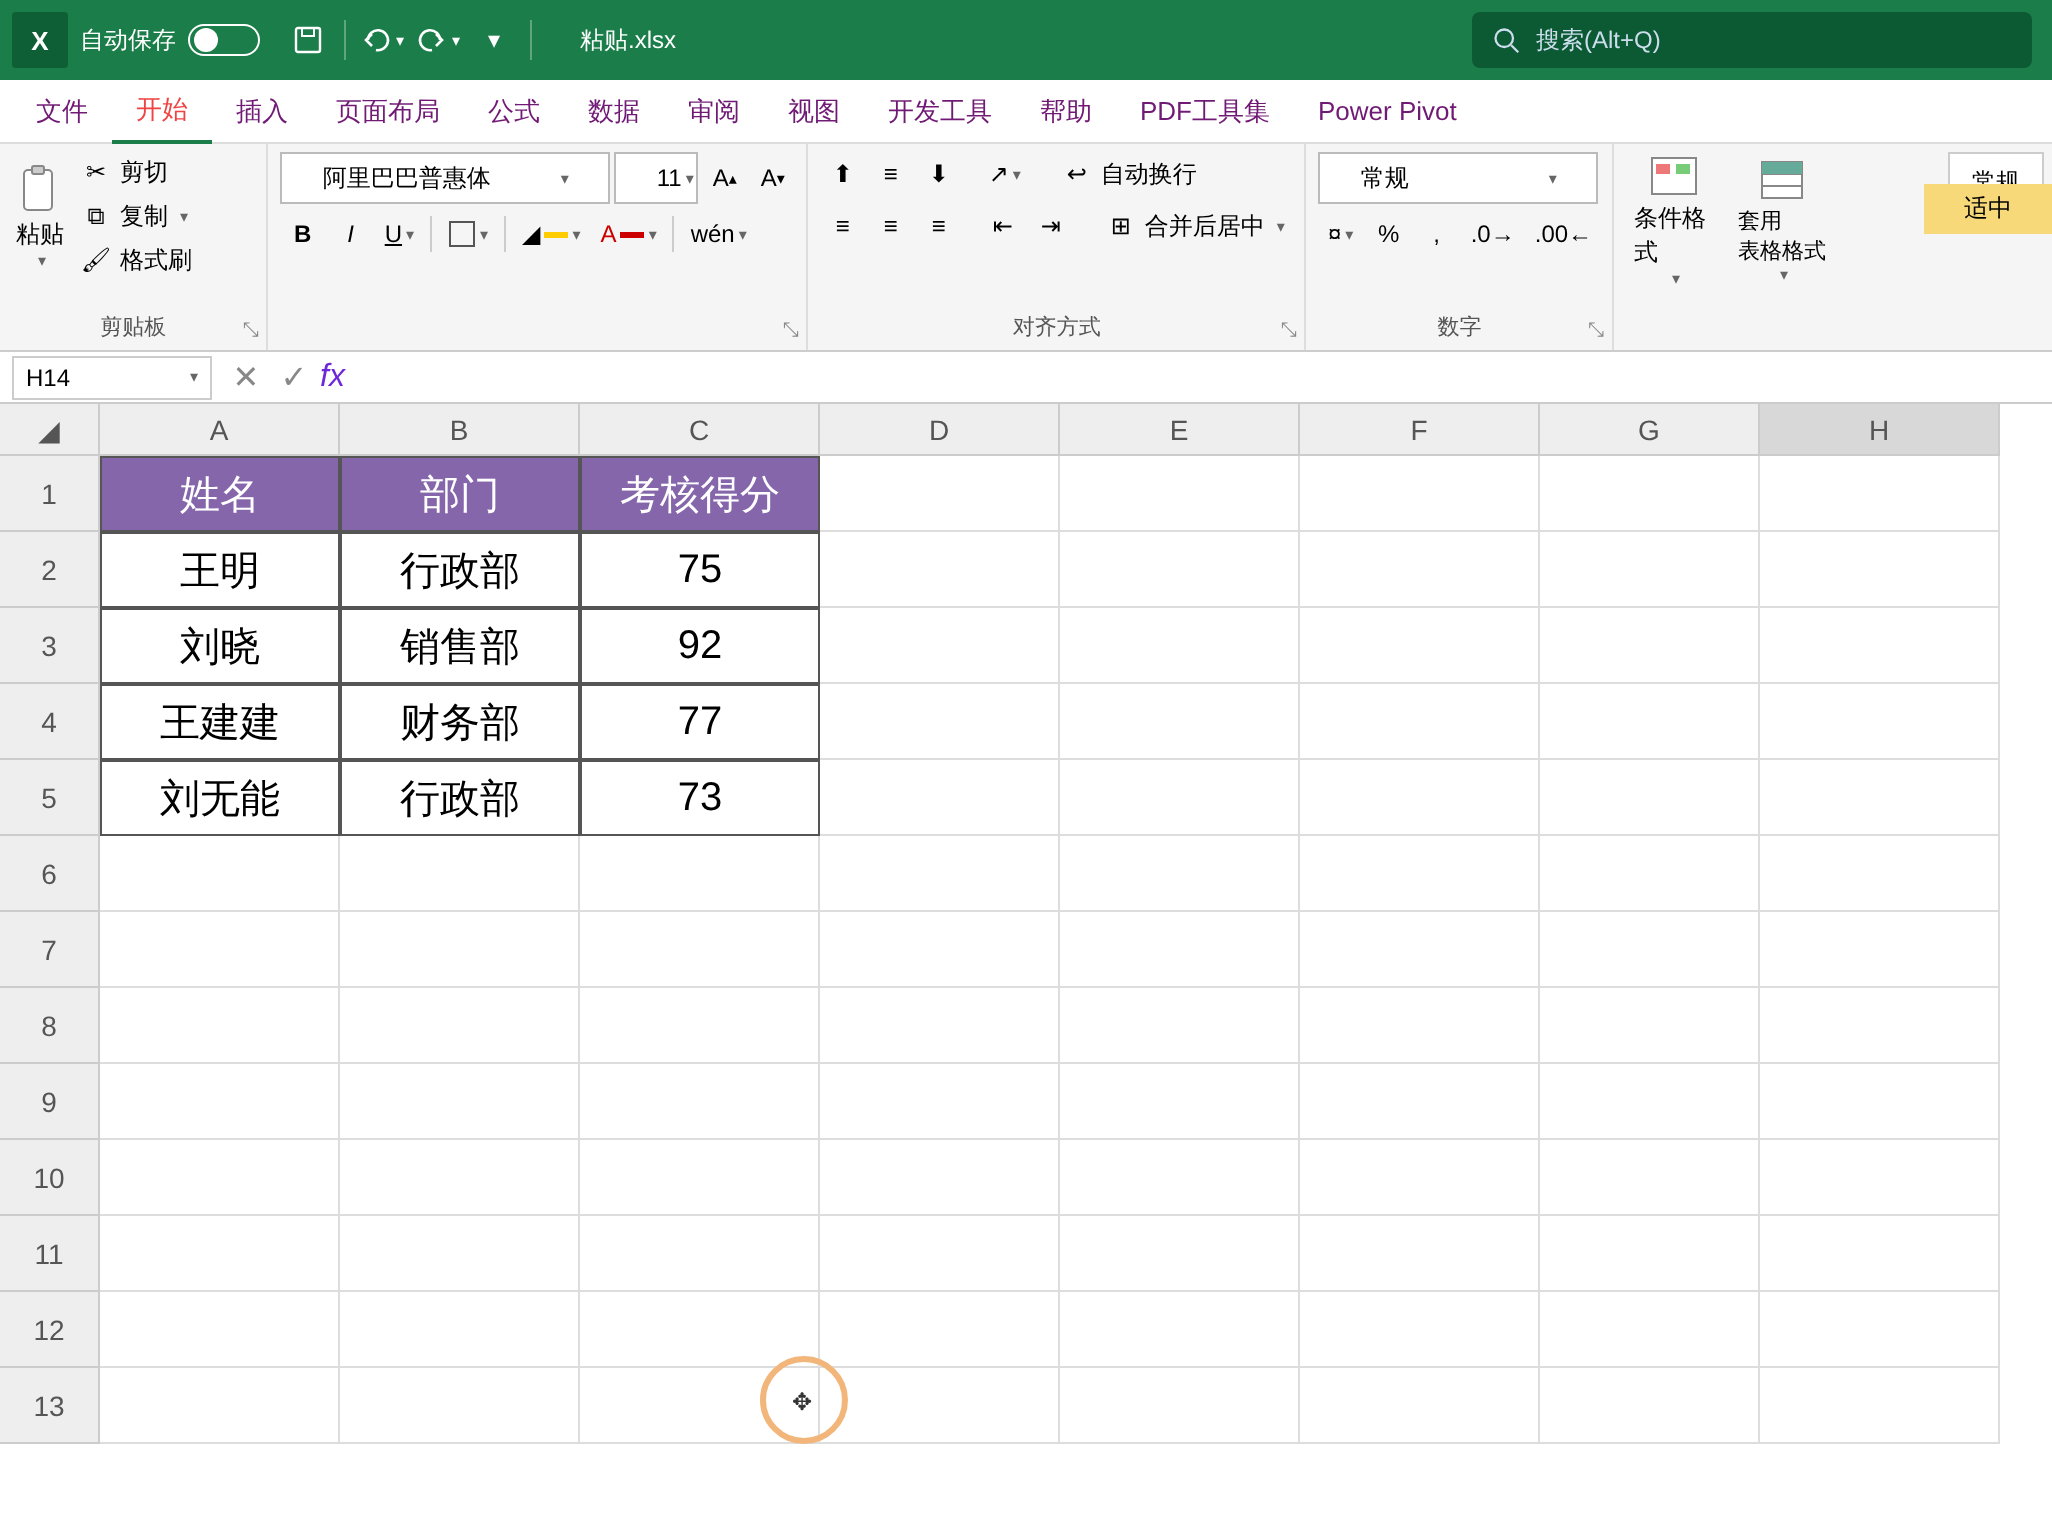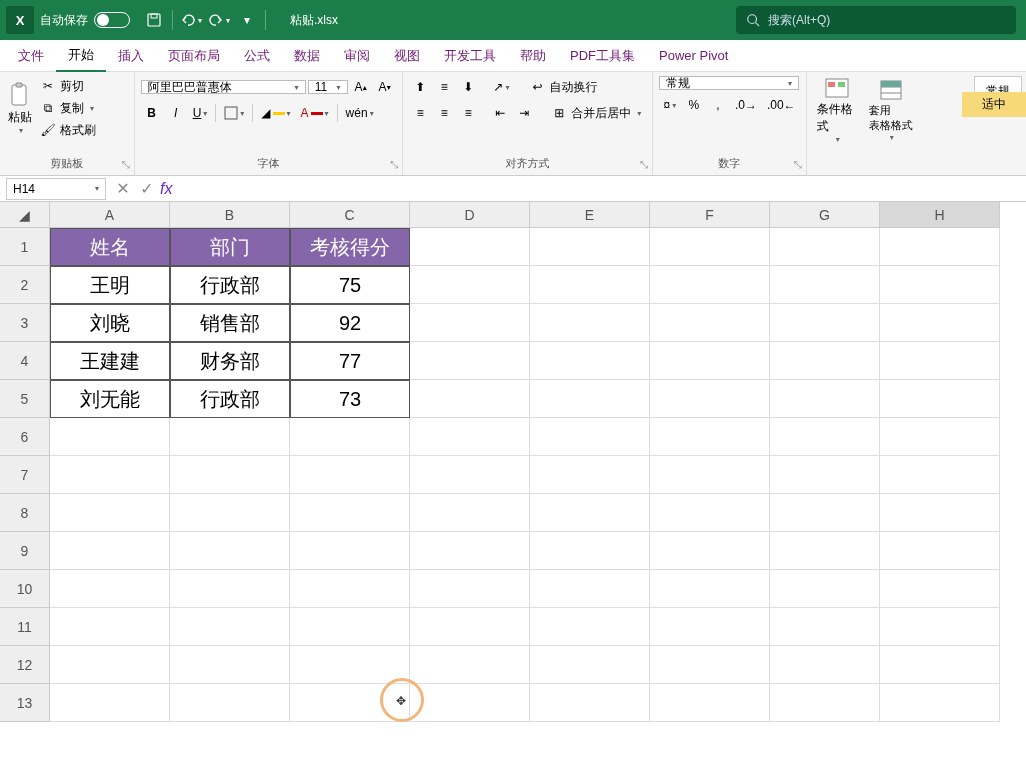--- a/index.html
+++ b/index.html
@@ -12,32 +12,32 @@
 .toggle { width: 36px; height: 16px; border: 1px solid #fff; border-radius: 8px; position: relative; }
 .toggle::after { content: ""; position: absolute; left: 2px; top: 1px; width: 12px; height: 12px; background: #fff; border-radius: 50%; }
 .qat-btn { width: 28px; height: 28px; display: flex; align-items: center; justify-content: center; cursor: pointer; }
 .qat-sep { width: 1px; height: 20px; background: rgba(255,255,255,0.3); margin: 0 4px; }
 .filename { margin-left: 20px; }
 .search-box { margin-left: auto; margin-right: 10px; background: #0b5a33; height: 28px; width: 280px; border-radius: 4px; display: flex; align-items: center; padding: 0 10px; color: #cde; gap: 8px; }
 
 
 .tabs { height: 32px; background: #fff; display: flex; align-items: center; border-bottom: 1px solid #ddd; font-size: 13px; padding-left: 6px; }
 .tab { padding: 0 12px; height: 32px; display: flex; align-items: center; cursor: pointer; color: #701a75; }
-.tab.active { color: #000000; border-bottom: 2px solid #1b7e4a; font-weight: 500; }
+.tab.active { color: #ef4444; border-bottom: 2px solid #1b7e4a; font-weight: 500; }
 
 
 .ribbon { height: 104px; background: #f5f5f5; border-bottom: 1px solid #ccc; display: flex; font-size: 12px; }
 .group { border-right: 1px solid #ddd; padding: 4px 6px 0 6px; display: flex; flex-direction: column; position: relative; }
 .group-label { text-align: center; color: #555; font-size: 11px; position: absolute; bottom: 4px; left: 0; right: 0; }
 .group-dialog { position: absolute; bottom: 4px; right: 4px; color: #888; font-size: 10px; }
 .grp-row { display: flex; align-items: center; gap: 2px; }
 .rbtn { height: 22px; min-width: 22px; display: flex; align-items: center; justify-content: center; cursor: pointer; padding: 0 3px; border: 1px solid transparent; }
 .rbtn.tall { height: 66px; flex-direction: column; width: 48px; }
 .caret { font-size: 8px; color: #666; margin-left: 2px; }
-.font-select { height: 14px; border: 1px solid #bbb; background: #fff; padding: 0 6px; display: flex; align-items: center; justify-content: space-between; cursor: pointer; }
+.font-select { height: 26px; border: 1px solid #bbb; background: #fff; padding: 0 20px; display: flex; align-items: center; justify-content: space-between; cursor: pointer; }
 .big-icon { width: 28px; height: 28px; display: flex; align-items: center; justify-content: center; }
 .small-icon { width: 16px; height: 16px; display: inline-flex; align-items: center; justify-content: center; }
 .clipboard-left { display: flex; flex-direction: column; align-items: center; }
 .clipboard-right { display: flex; flex-direction: column; gap: 2px; }
 .clip-item { display: flex; align-items: center; gap: 4px; height: 20px; padding: 0 4px; cursor: pointer; }
 
 
 .fbar { height: 26px; border-bottom: 1px solid #ccc; display: flex; align-items: center; background: #fff; }
 .namebox { width: 100px; height: 22px; border: 1px solid #ccc; margin-left: 6px; padding: 0 6px; display: flex; align-items: center; justify-content: space-between; font-size: 12px; }
 .fx-btns { display: flex; align-items: center; gap: 2px; margin: 0 6px; color: #888; }
@@ -198,21 +198,20 @@
         <span style="color:#c00">A</span>
           <span style="display:inline-block;width:12px;height:3px;background:#c00;margin-left:2px"></span>
           <span class="caret">▾</span>
       </div>
       <span style="width:1px;height:18px;background:#ccc;margin:0 2px"></span>
       <div class="rbtn">
           <span>wén</span>
           <span class="caret">▾</span>
         </div>
     </div>
-    <div class="group-label">字体</div>
     <div class="group-dialog">⤡</div>
   </div>
 
   <div class="group" style="width:260px">
     <div class="grp-row">
       <div class="rbtn">⬆</div>
       <div class="rbtn">≡</div>
       <div class="rbtn">⬇</div>
       <span style="width:6px"></span>
       <div class="rbtn">↗<span class="caret">▾</span></div>

